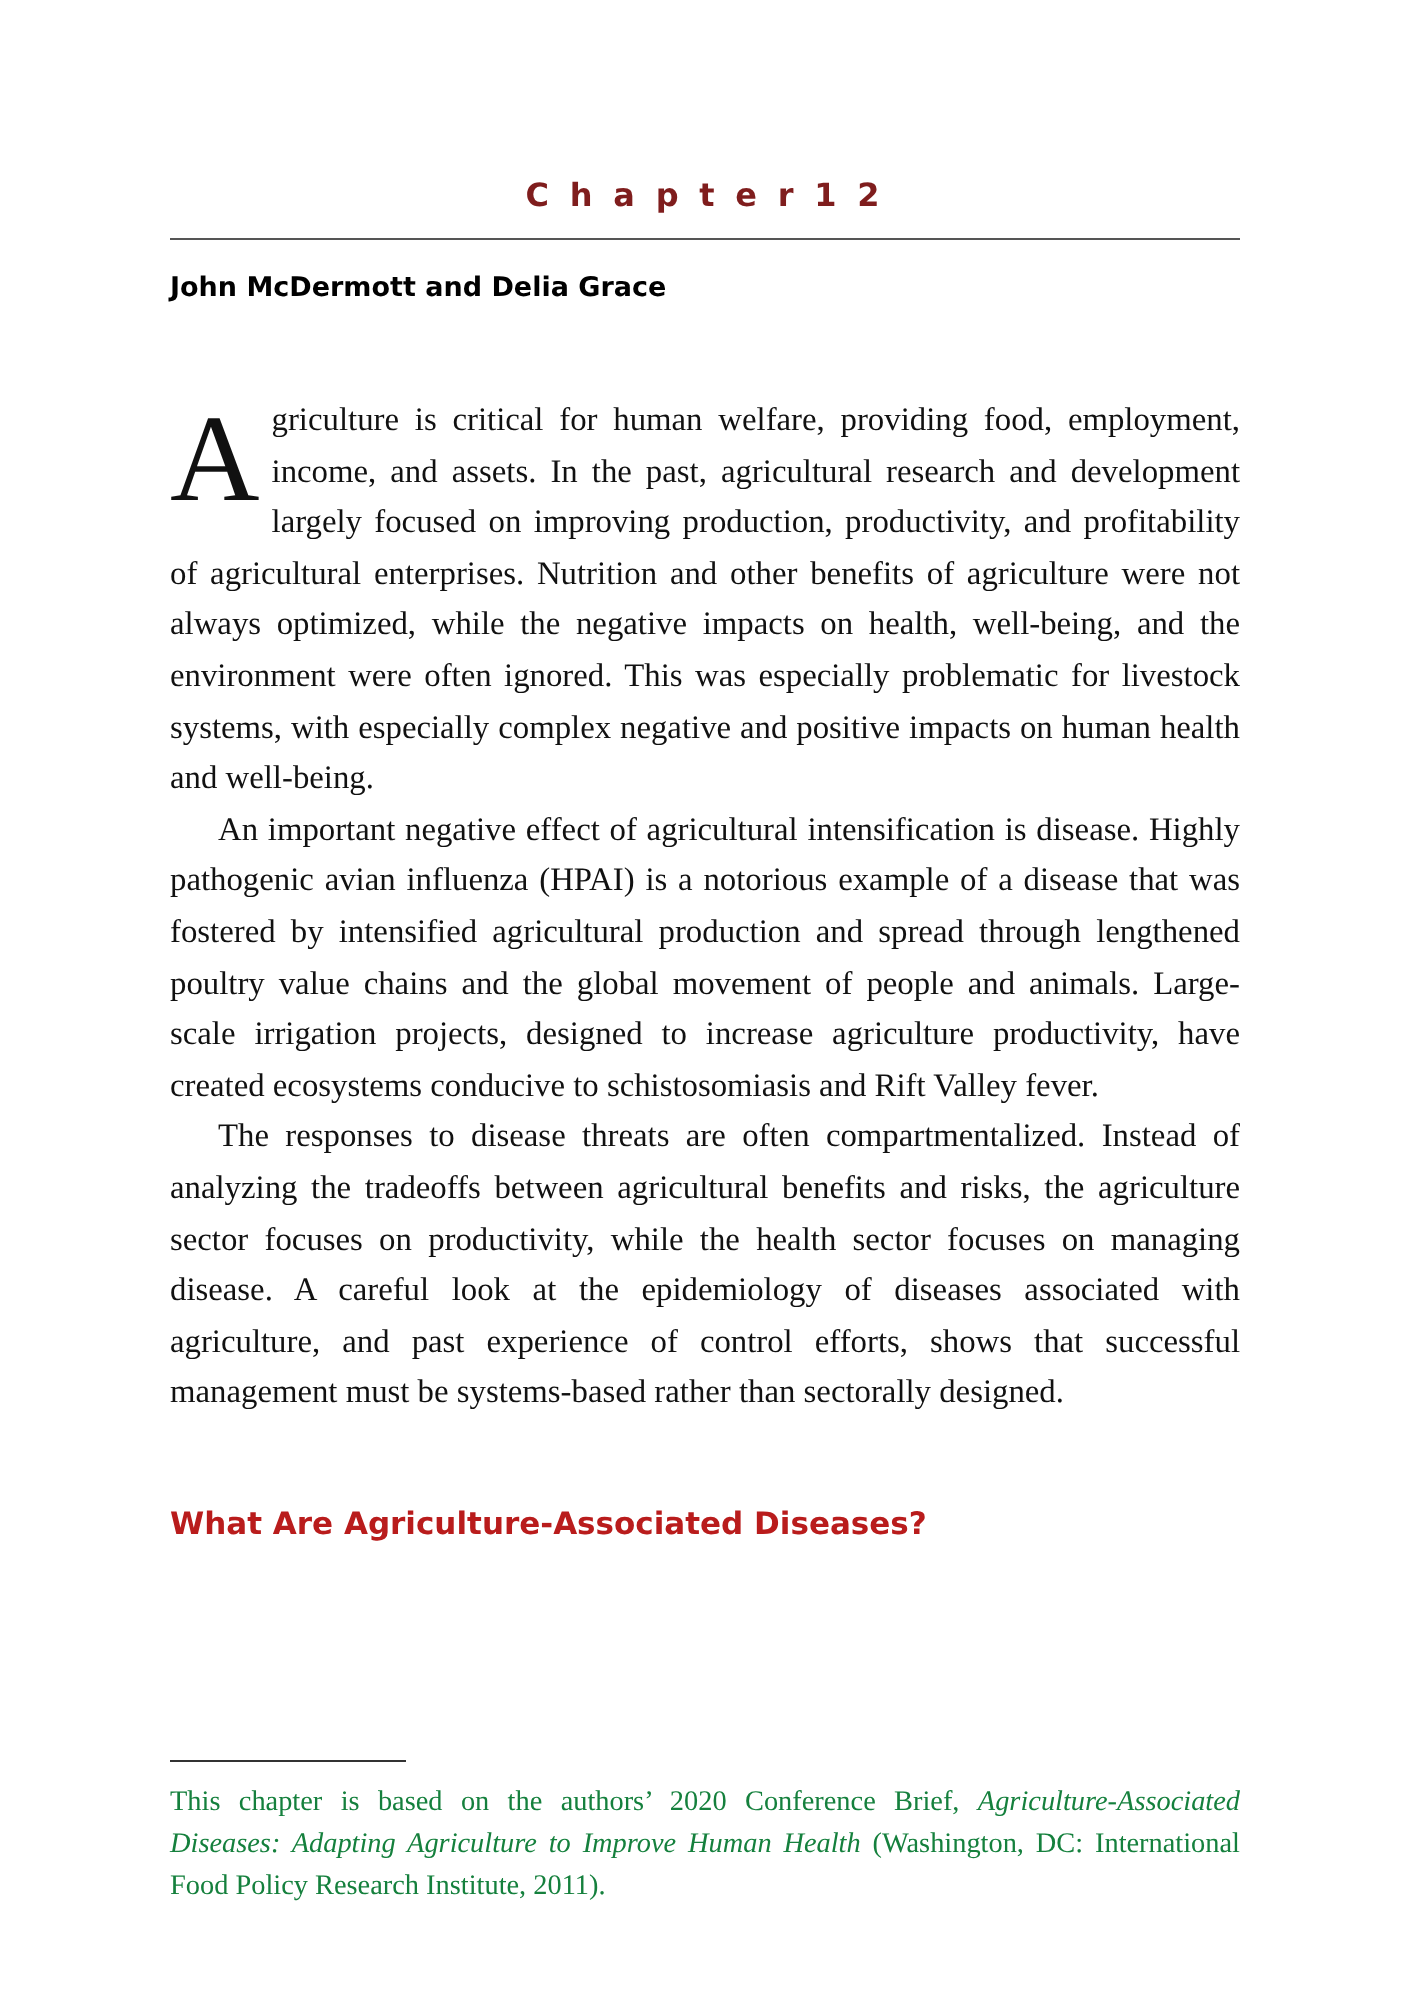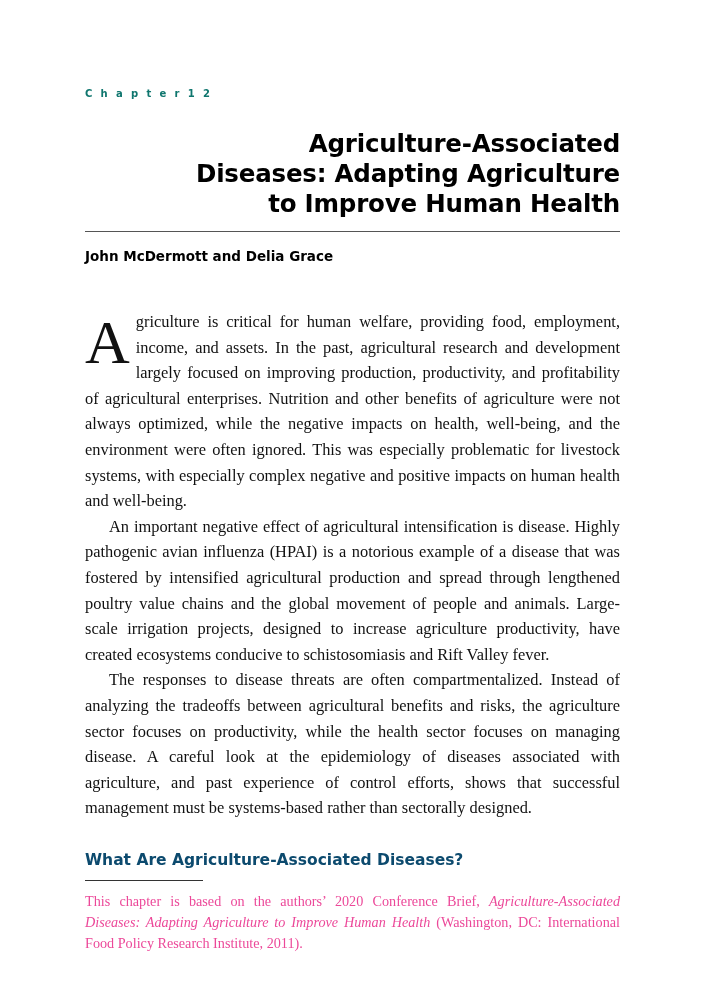--- a/index.html
+++ b/index.html
@@ -24,26 +24,26 @@
   }
   .content {
     position: absolute;
     left: 85px;
     top: 0;
     width: 535px;
   }
 
   .chapter-label {
     margin-top: 88px;
-    text-align: left;
+    text-align: center;
     font-family: "DejaVu Sans", sans-serif;
     font-weight: bold;
-    font-size: 10px;
+    font-size: 16px;
     letter-spacing: 2.4px;
-    color: #0f766e;
+    color: #7f1d1d;
   }
 
   .chapter-title {
     margin-top: 30px;
     text-align: right;
     font-family: "DejaVu Sans", sans-serif;
     font-weight: bold;
     font-size: 24.5px;
     line-height: 30px;
     letter-spacing: -0.2px;
@@ -90,62 +90,57 @@
     float: left;
     font-family: "Liberation Serif", serif;
     font-size: 62px;
     line-height: 58px;
     font-weight: normal;
     padding: 2px 6px 0 0;
     margin-top: 2px;
   }
 
   .section-heading {
-    margin-top: 30px;
+    margin-top: 44px;
     margin-bottom: 4px;
     font-family: "DejaVu Sans", sans-serif;
     font-weight: bold;
     font-size: 15.5px;
-    color: #0c4a6e;
+    color: #b91c1c;
   }
 
   .footnote-area {
     position: absolute;
     left: 85px;
     top: 880px;
     width: 535px;
   }
   .footnote-rule {
     width: 118px;
     border: 0;
     border-top: 1px solid #333;
     margin: 0 0 10px 0;
   }
   .footnote {
     font-size: 14.2px;
     line-height: 21px;
     text-align: justify;
-    color: #ec4899;
+    color: #15803d;
     margin: 0;
   }
   .footnote i { font-style: italic; }
 </style>
 </head>
 <body>
 
 <div class="page">
   <div class="content">
 
     <div class="chapter-label">C h a p t e r   1 2</div>
 
-    <div class="chapter-title">
-      <span class="line">Agriculture-Associated</span>
-      <span class="line">Diseases: Adapting Agriculture</span>
-      <span class="line">to Improve Human Health</span>
-    </div>
 
     <hr class="title-rule">
 
     <div class="authors">John McDermott and Delia Grace</div>
 
     <div class="body-text">
       <p class="first dropcap-para">
         <span class="dropcap">A</span><span>griculture is critical for human welfare, providing food, employment, income, and assets. In the past, agricultural research and development largely focused on improving production, productivity, and profitability of agricultural enterprises. Nutrition and other benefits of agriculture were not always optimized, while the negative impacts on health, well-being, and the environment were often ignored. This was especially problematic for livestock systems, with especially complex negative and positive impacts on human health and well-being.</span>
       </p>
       <p>An important negative effect of agricultural intensification is disease. Highly pathogenic avian influenza (HPAI) is a notorious example of a disease that was fostered by intensified agricultural production and spread through lengthened poultry value chains and the global movement of people and animals. Large-scale irrigation projects, designed to increase agriculture productivity, have created ecosystems conducive to schistosomiasis and Rift Valley fever.</p>

